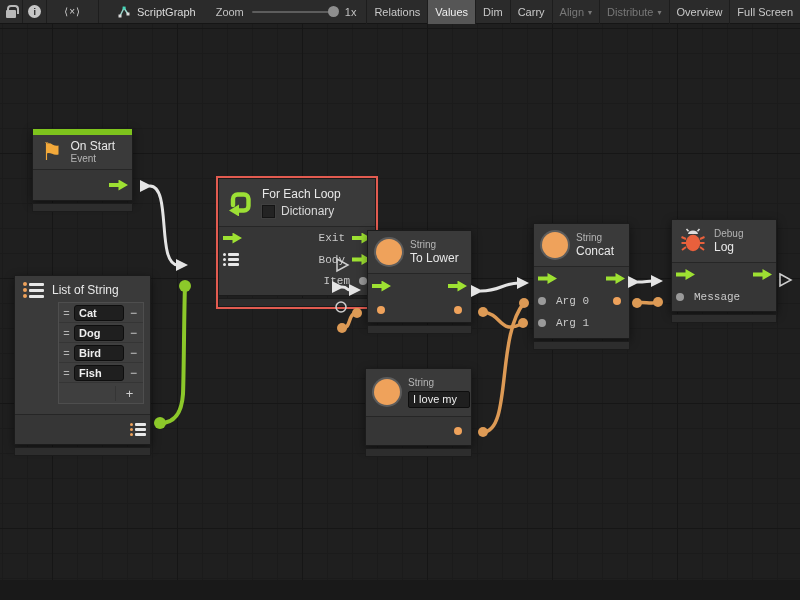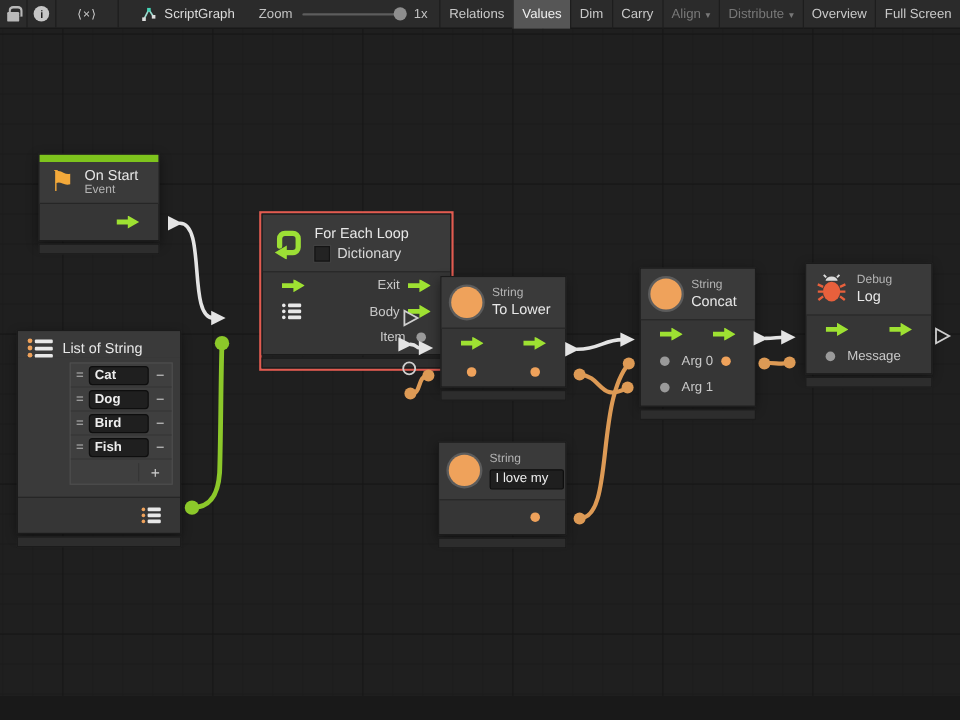--- a/index.html
+++ b/index.html
@@ -54,21 +54,21 @@
   .wgd { fill:var(--wire-green); stroke:none; }
   .hollow { fill:none; stroke:#cfcfcf; stroke-width:1.5; }
 
   
   .node { position:absolute; z-index:2; }
   .n-main { background:#363636; border:1px solid #1b1b1b; box-shadow:0 3px 9px rgba(0,0,0,.45); }
   .n-head { background:#3a3a3a; border-bottom:1px solid #262626; display:flex; align-items:center; gap:8px; padding:6px 8px; }
   .n-title { font-size:12px; color:#e8e8e8; line-height:14px; }
   .n-cat { font-size:10px; color:#b4b4b4; line-height:12px; }
   .n-foot { height:9px; background:#2d2d2d; border:1px solid #1b1b1b; margin-top:2px; }
-  .prow { display:flex; align-items:center; padding:0 16px; position:relative; }
+  .prow { display:flex; align-items:center; padding:0 4px; position:relative;font-family:Liberation Mono, monospace; }
   .plabel { font-size:11px; color:#c9c9c9; }
   .flow-arrow { width:19px; height:11px; background:var(--flow-green);
       clip-path:polygon(0 32%,50% 32%,50% 0,100% 50%,50% 100%,50% 68%,0 68%); }
   .dot { width:9px; height:9px; border-radius:50%; }
   .dot.sm { width:8px; height:8px; }
   .dot.orange { background:var(--value-orange); }
   .dot.gray { background:var(--port-gray); }
   .dot.cyan { background:var(--index-cyan); }
   .spacer { flex:1; }
 

